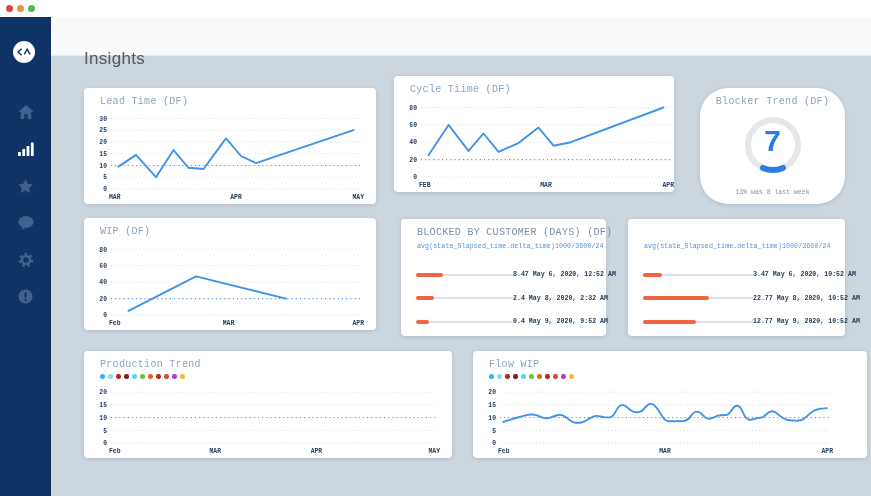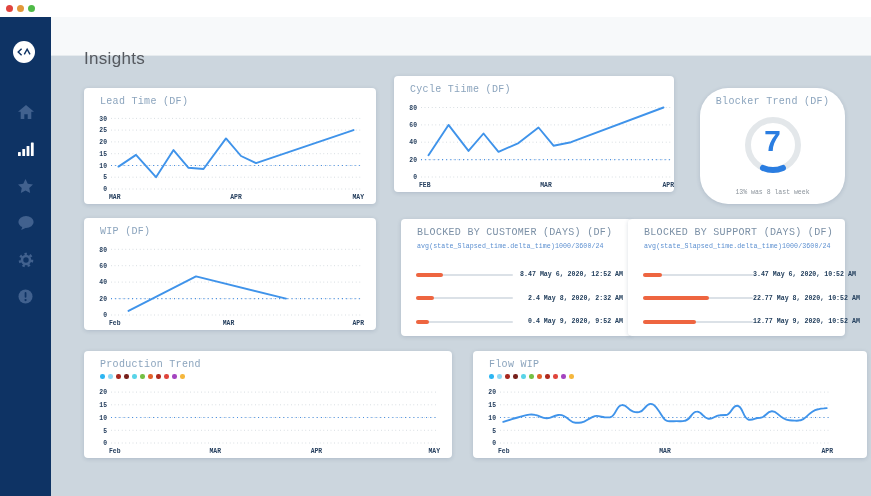--- a/index.html
+++ b/index.html
@@ -172,21 +172,21 @@
       <line x1="21" y1="74.0" x2="271" y2="74.0" stroke="#cfd6db" stroke-width="1" stroke-dasharray="0.8 2.8"></line>
       <text x="17" y="76.2" text-anchor="end" font-size="6.4" font-weight="bold" fill="#27405f">0</text>
       <line x1="21" y1="57.6" x2="271" y2="57.6" stroke="#4a90e2" stroke-width="1.2" stroke-dasharray="1 3.2"></line>
       <text x="19.0" y="84" text-anchor="start" font-size="6.4" font-weight="bold" fill="#27405f">Feb</text>
       <text x="138.5" y="84" text-anchor="middle" font-size="6.4" font-weight="bold" fill="#27405f">MAR</text>
       <text x="274.0" y="84" text-anchor="end" font-size="6.4" font-weight="bold" fill="#27405f">APR</text>
       <path d="M38.5,69.9 L106.0,35.4 L196.0,57.6" fill="none" stroke="#3f93ea" stroke-width="1.9" stroke-linejoin="round" stroke-linecap="round"></path>
     </svg>
 </div>
 
-<div class="card" id="card-customer" style="left:401px;top:219px;width:205px;height:117px;padding-left:26px;">
+<div class="card" id="card-customer" style="left:401px;top:219px;width:205px;height:117px;">
   <div class="card-title" style="color:#7b90a6">BLOCKED BY CUSTOMER (DAYS) (DF)</div>
   <div class="sub-title">avg(state_Slapsed_time.delta_time)1000/3600/24</div>
   <div class="bar-rows">
       <div class="bar-row">
         <div class="bar-track" style="width: 97px;">
           <div class="bar-fill" style="width: 28%;"></div>
         </div>
         <div class="bar-label">8.47 May 6, 2020, 12:52 AM</div>
       </div>
       <div class="bar-row">
@@ -198,21 +198,20 @@
       <div class="bar-row">
         <div class="bar-track" style="width: 97px;">
           <div class="bar-fill" style="width: 13%;"></div>
         </div>
         <div class="bar-label">0.4 May 9, 2020, 9:52 AM</div>
       </div>
     </div>
 </div>
 
 <div class="card" id="card-support" style="left:628px;top:219px;width:217px;height:117px;">
-  <div class="card-title" style="color:#7b90a6">BLOCKED BY SUPPORT (DAYS) (DF)</div>
   <div class="sub-title">avg(state_Slapsed_time.delta_time)1000/3600/24</div>
   <div class="bar-rows">
       <div class="bar-row">
         <div class="bar-track" style="width: 110px;">
           <div class="bar-fill" style="width: 17%;"></div>
         </div>
         <div class="bar-label">3.47 May 6, 2020, 10:52 AM</div>
       </div>
       <div class="bar-row">
         <div class="bar-track" style="width: 110px;">

